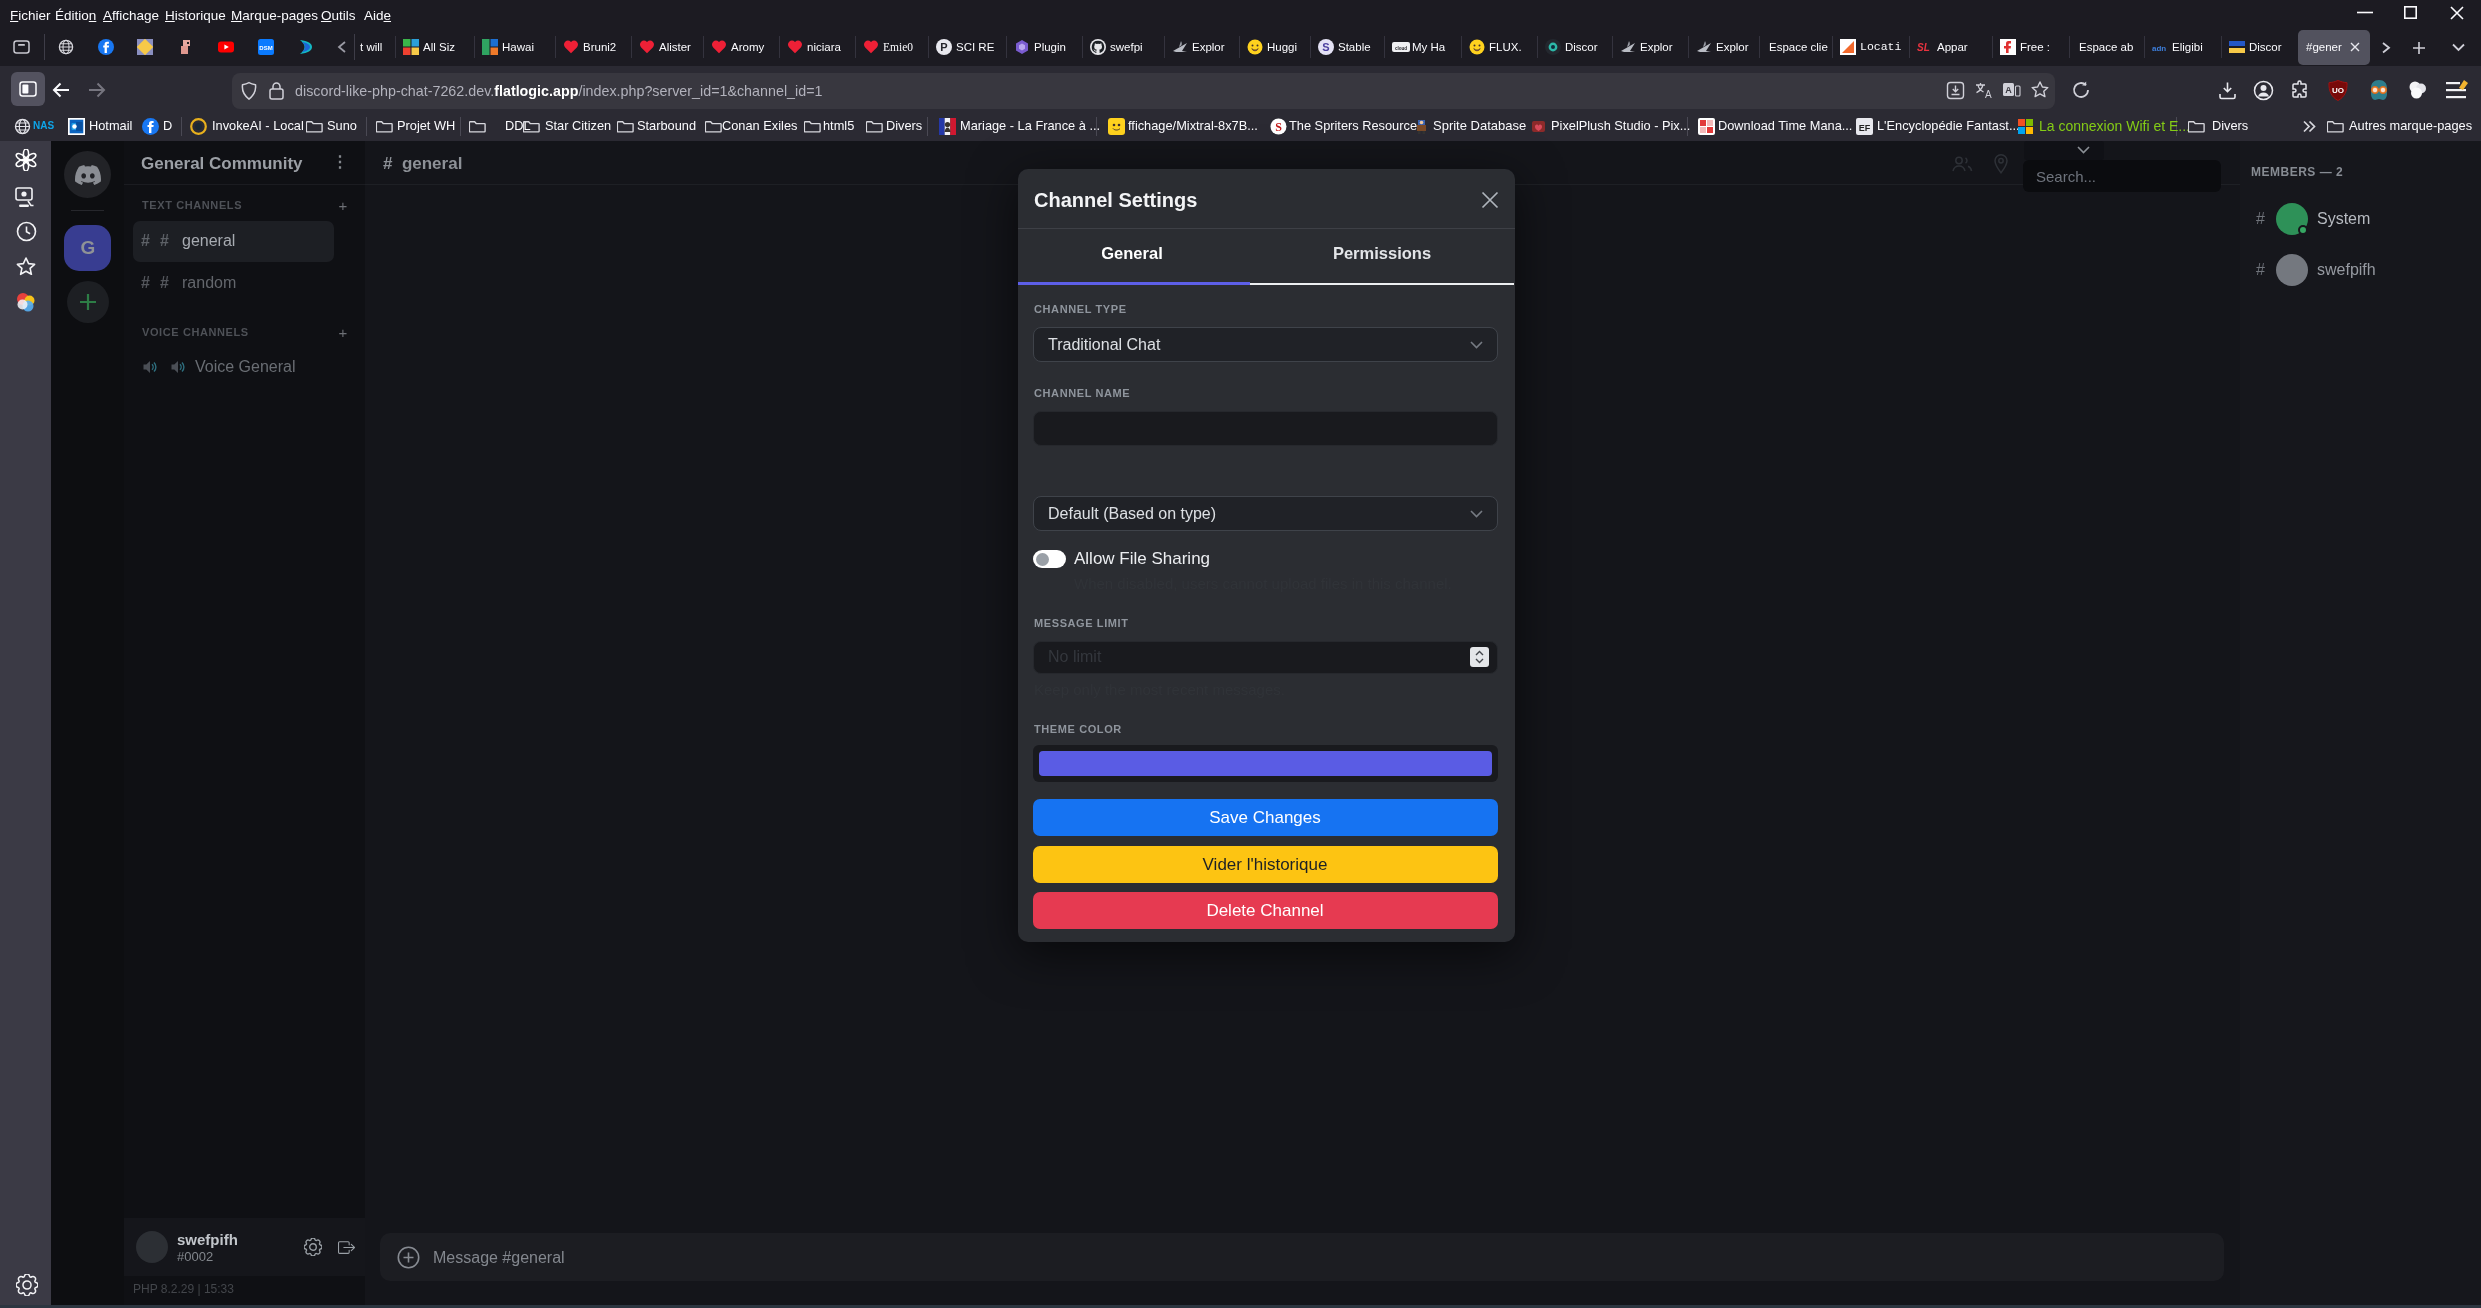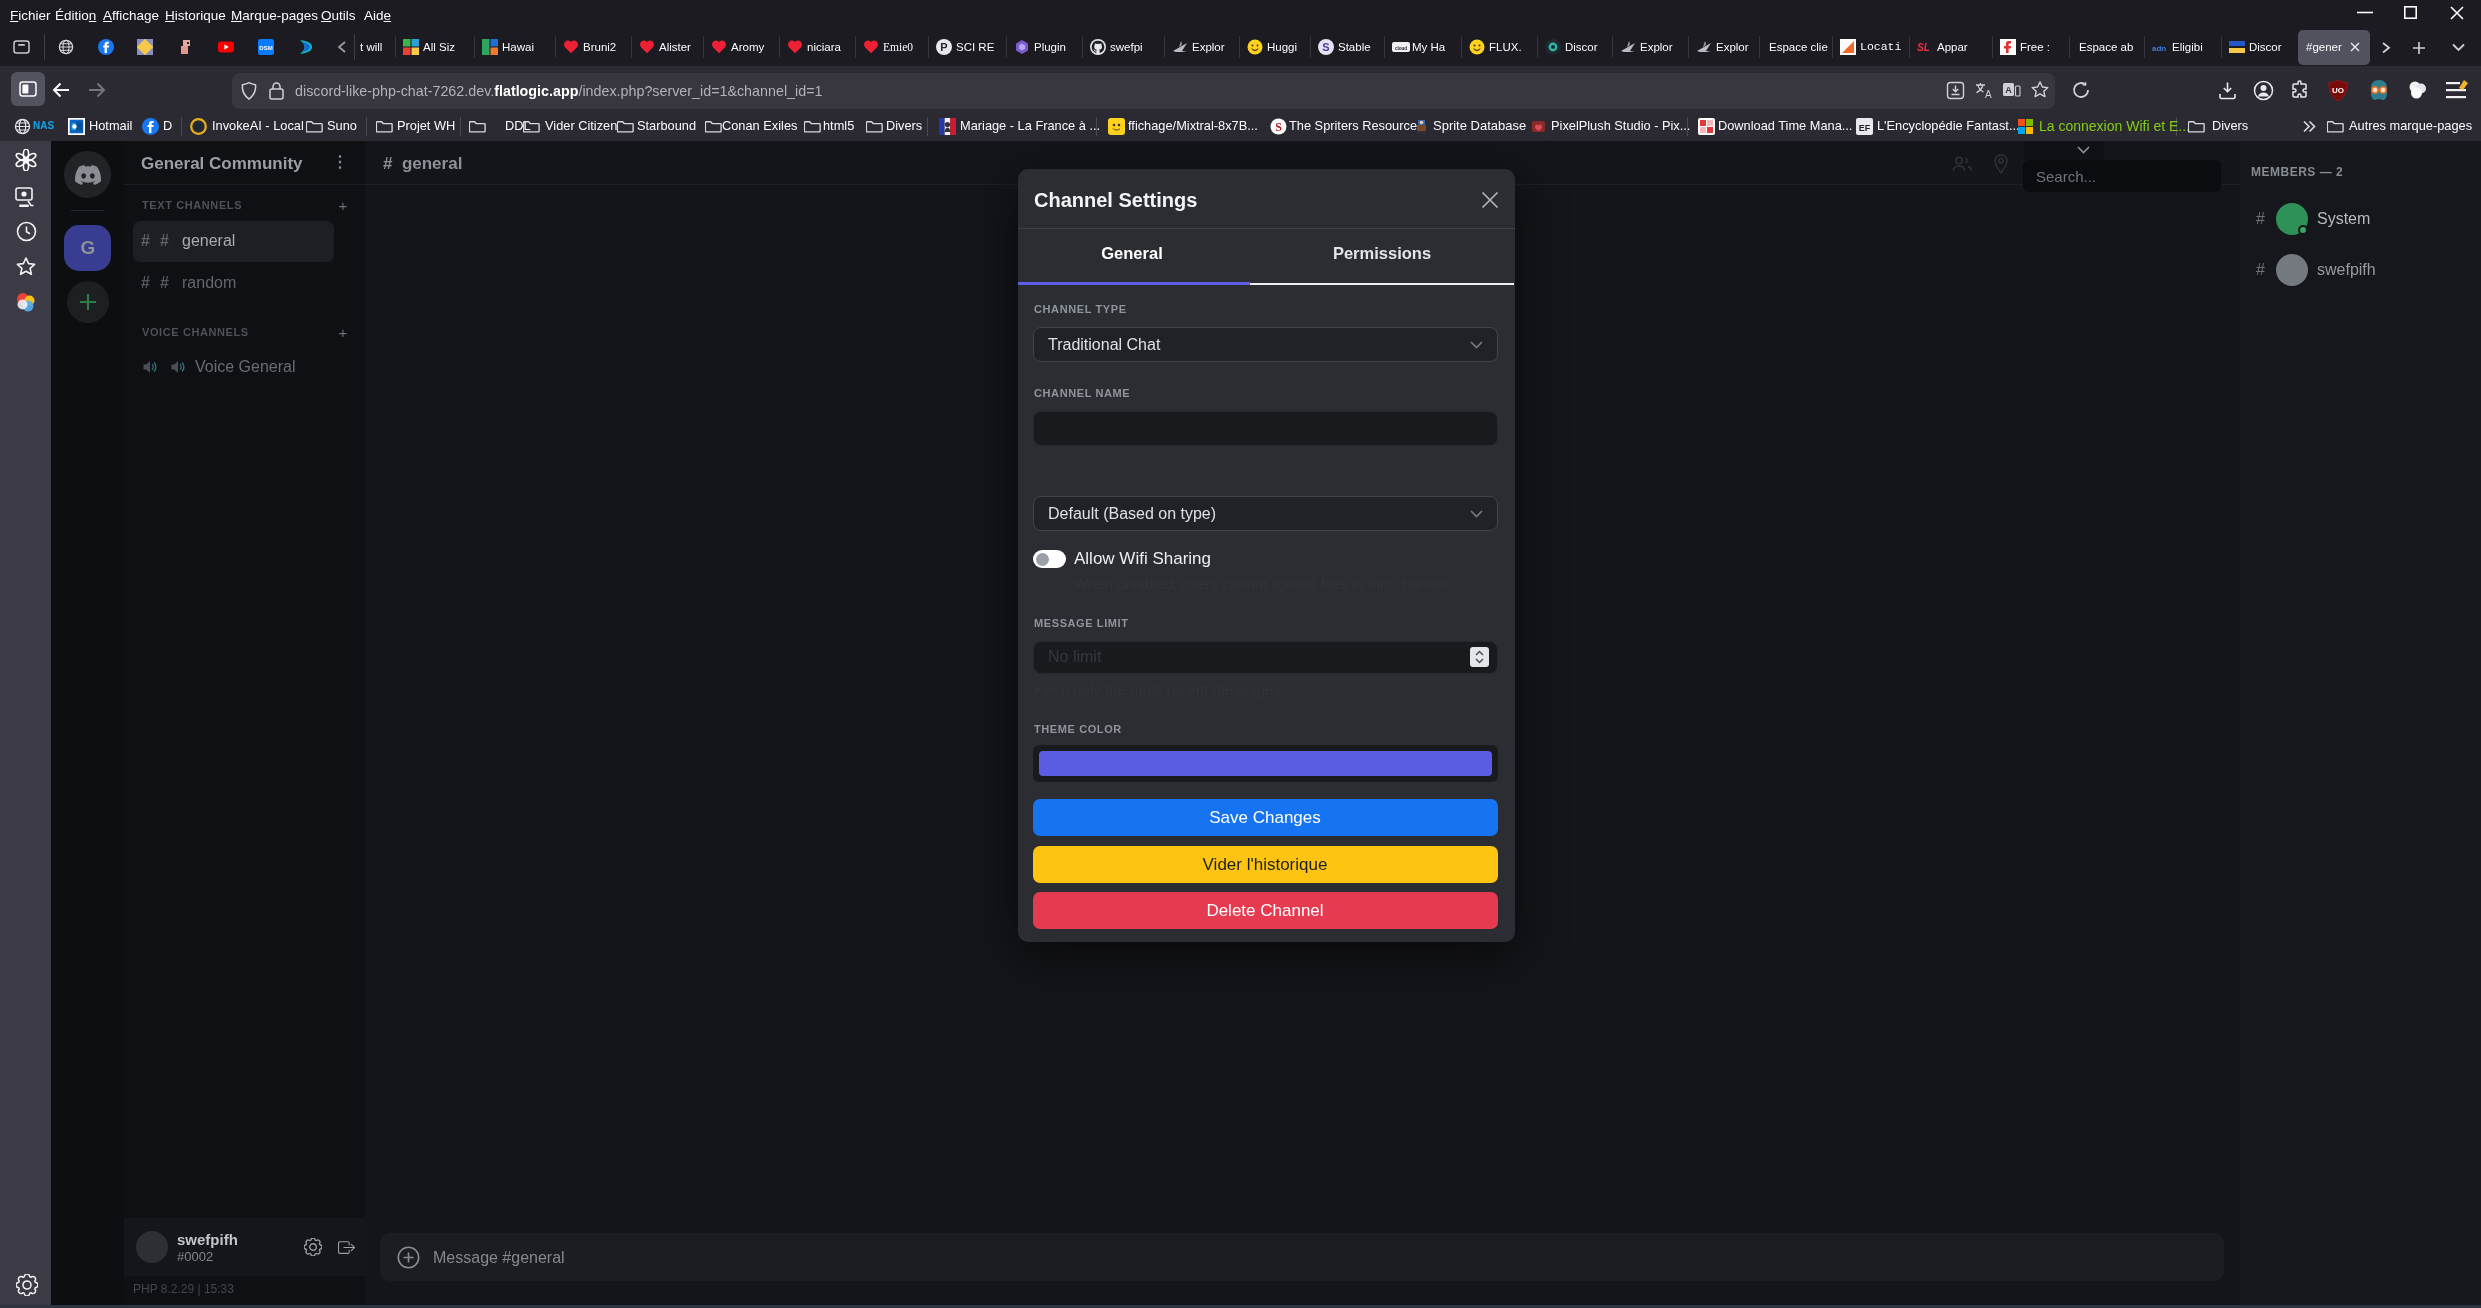--- a/index.html
+++ b/index.html
@@ -339,21 +339,21 @@
     <path d="M1 2.8h4.8L7.4 4.7H16a.6.6 0 0 1 .6.6v7.4a.6.6 0 0 1-.6.6H1a.6.6 0 0 1-.6-.6V3.4A.6.6 0 0 1 1 2.8z" transform="scale(0.97)" fill="none" stroke="#d8d8de" stroke-width="1.4"></path>
   </svg>
 <div class="t" style="left:397px;top:118.0px;font-size:12.8px;color:#fbfbfe;line-height:16px;">Projet WH</div>
 <svg class="ab" style="left:469px;top:119px" width="17" height="15" viewBox="0 0 17 15">
     <path d="M1 2.8h4.8L7.4 4.7H16a.6.6 0 0 1 .6.6v7.4a.6.6 0 0 1-.6.6H1a.6.6 0 0 1-.6-.6V3.4A.6.6 0 0 1 1 2.8z" transform="scale(0.97)" fill="none" stroke="#d8d8de" stroke-width="1.4"></path>
   </svg>
 <div class="t" style="left:505px;top:118.0px;font-size:12.8px;color:#fbfbfe;line-height:16px;">DDL</div>
 <svg class="ab" style="left:523px;top:119px" width="17" height="15" viewBox="0 0 17 15">
     <path d="M1 2.8h4.8L7.4 4.7H16a.6.6 0 0 1 .6.6v7.4a.6.6 0 0 1-.6.6H1a.6.6 0 0 1-.6-.6V3.4A.6.6 0 0 1 1 2.8z" transform="scale(0.97)" fill="none" stroke="#d8d8de" stroke-width="1.4"></path>
   </svg>
-<div class="t" style="left:545px;top:118.0px;font-size:12.8px;color:#fbfbfe;line-height:16px;">Vider Citizen</div>
+<div class="t" style="left:545px;top:118.0px;font-size:12.8px;color:#fbfbfe;line-height:16px;">Star Citizen</div>
 <svg class="ab" style="left:617px;top:119px" width="17" height="15" viewBox="0 0 17 15">
     <path d="M1 2.8h4.8L7.4 4.7H16a.6.6 0 0 1 .6.6v7.4a.6.6 0 0 1-.6.6H1a.6.6 0 0 1-.6-.6V3.4A.6.6 0 0 1 1 2.8z" transform="scale(0.97)" fill="none" stroke="#d8d8de" stroke-width="1.4"></path>
   </svg>
 <div class="t" style="left:637px;top:118.0px;font-size:12.8px;color:#fbfbfe;line-height:16px;">Starbound</div>
 <svg class="ab" style="left:705px;top:119px" width="17" height="15" viewBox="0 0 17 15">
     <path d="M1 2.8h4.8L7.4 4.7H16a.6.6 0 0 1 .6.6v7.4a.6.6 0 0 1-.6.6H1a.6.6 0 0 1-.6-.6V3.4A.6.6 0 0 1 1 2.8z" transform="scale(0.97)" fill="none" stroke="#d8d8de" stroke-width="1.4"></path>
   </svg>
 <div class="t" style="left:722px;top:118.0px;font-size:12.8px;color:#fbfbfe;line-height:16px;">Conan Exiles</div>
 <svg class="ab" style="left:804px;top:119px" width="17" height="15" viewBox="0 0 17 15">
     <path d="M1 2.8h4.8L7.4 4.7H16a.6.6 0 0 1 .6.6v7.4a.6.6 0 0 1-.6.6H1a.6.6 0 0 1-.6-.6V3.4A.6.6 0 0 1 1 2.8z" transform="scale(0.97)" fill="none" stroke="#d8d8de" stroke-width="1.4"></path>
@@ -559,21 +559,21 @@
 <div class="t" style="left:1034px;top:386.0px;font-size:11px;color:#8f959d;line-height:14px;font-weight:700;letter-spacing:0.6px;">CHANNEL NAME</div>
 <div class="ab" style="left:1033px;top:411px;width:465px;height:35px;background:#191a1e;border-radius:8px;border:1px solid #26282d;"></div>
 <div class="t" style="left:1034px;top:468.0px;font-size:11px;color:#8f959d;line-height:14px;font-weight:700;letter-spacing:0.6px;margin-top:48px;">CHANNEL ICON</div>
 <div class="ab" style="left:1033px;top:496px;width:465px;height:35px;background:#202227;border-radius:8px;border:1px solid #3f434a;"></div>
 <div class="t" style="left:1048px;top:504.0px;font-size:16px;color:#dde0e4;line-height:20px;">Default (Based on type)</div>
 <svg class="ab" style="left:1470px;top:510px" width="13" height="8" viewBox="0 0 13 8">
     <path d="M1 1l5.5 5.5L12 1" stroke="#767b83" stroke-width="1.6" fill="none"></path>
   </svg>
 <div class="ab" style="left:1033px;top:550px;width:33px;height:18px;background:#ffffff;border-radius:9px;"></div>
 <div class="ab" style="left:1036px;top:553px;width:13px;height:13px;background:#9aa0a7;border-radius:7px;"></div>
-<div class="t" style="left:1074px;top:547.5px;font-size:17px;color:#eceef1;line-height:21px;">Allow Wifi Sharing</div>
+<div class="t" style="left:1074px;top:547.5px;font-size:17px;color:#eceef1;line-height:21px;">Allow File Sharing</div>
 <div class="t" style="left:1074px;top:573.5px;font-size:15px;color:#303338;line-height:19px;">When disabled, users cannot upload files in this channel.</div>
 <div class="t" style="left:1034px;top:616.0px;font-size:11px;color:#8f959d;line-height:14px;font-weight:700;letter-spacing:0.6px;">MESSAGE LIMIT</div>
 <div class="ab" style="left:1033px;top:641px;width:465px;height:33px;background:#191a1e;border-radius:8px;border:1px solid #26282d;"></div>
 <div class="t" style="left:1048px;top:647.0px;font-size:16px;color:#34373d;line-height:20px;">No limit</div>
 <div class="ab" style="left:1470px;top:647px;width:19px;height:20px;background:#e4e6e9;border-radius:3px;"></div>
 <svg class="ab" style="left:1474px;top:650px" width="11" height="14" viewBox="0 0 11 14">
     <path d="M2 5 5.5 1.5 9 5" stroke="#43464c" stroke-width="1.4" fill="none"></path>
     <path d="M2 9l3.5 3.5L9 9" stroke="#43464c" stroke-width="1.4" fill="none"></path>
   </svg>
 <div class="t" style="left:1034px;top:679.5px;font-size:15px;color:#303338;line-height:19px;">Keep only the most recent messages.</div>

